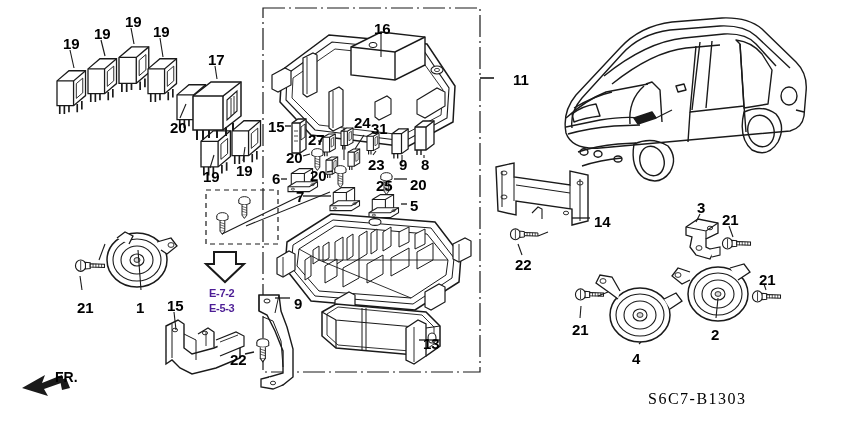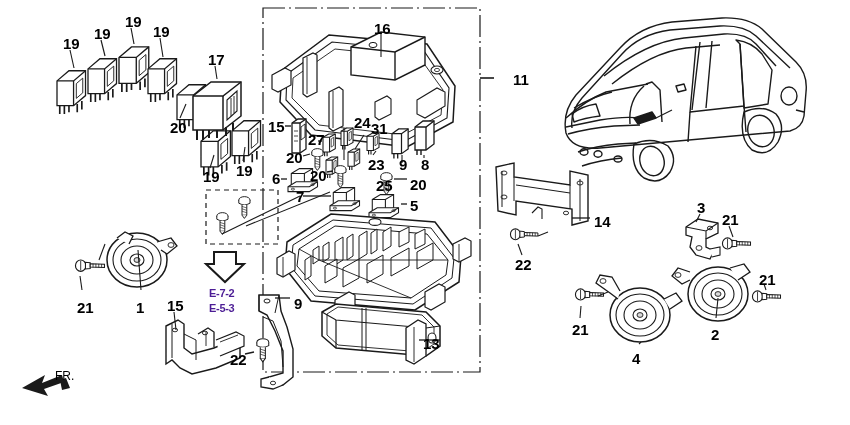--- a/index.html
+++ b/index.html
@@ -8,21 +8,21 @@
   #stage{position:absolute;left:0;top:0;width:850px;height:425px;}
   #stage svg{position:absolute;left:0;top:0;}
   .lbl{position:absolute;font-family:"Liberation Sans", sans-serif;
        font-weight:bold;font-size:15px;line-height:1;color:#000;
        white-space:nowrap;}
   .ref{position:absolute;font-family:"Liberation Sans", sans-serif;
        font-weight:bold;font-size:11px;line-height:16px;letter-spacing:-0.3px;color:#4c1d95;}
   .code{position:absolute;font-family:"Liberation Serif", serif;
         font-size:16px;letter-spacing:1.5px;color:#000;white-space:nowrap;}
   .fr{position:absolute;font-family:"Liberation Sans", sans-serif;
-      font-weight:normal;font-size:12px;color:#000;}
+      font-weight:bold;font-size:14px;color:#000;}
 </style>
 </head>
 <body>
 
 <div id="stage">
 
   <svg width="850" height="425" viewBox="0 0 850 425">
     <defs>
       <g id="relaySm">
         <path d="M0,14 L13,3 L31,3 L31,30 L18,41 L0,41 Z" fill="#fff" stroke="#1a1a1a" stroke-width="1.4"></path>
@@ -444,14 +444,15 @@
   <div class="lbl" style="left:759px;top:272px;">21</div>
   <div class="lbl" style="left:711px;top:327px;">2</div>
   <div class="lbl" style="left:572px;top:322px;">21</div>
   <div class="lbl" style="left:632px;top:351px;">4</div>
 
   <div class="ref" style="left:209px;top:285px;">E-7-2</div>
   <div class="ref" style="left:209px;top:300px;">E-5-3</div>
 
   <div class="fr" style="left:55px;top:369px;">FR.</div>
 
+  <div class="code" style="left:648px;top:390px;">S6C7-B1303</div>
 
 </div>
 
 </body></html>

